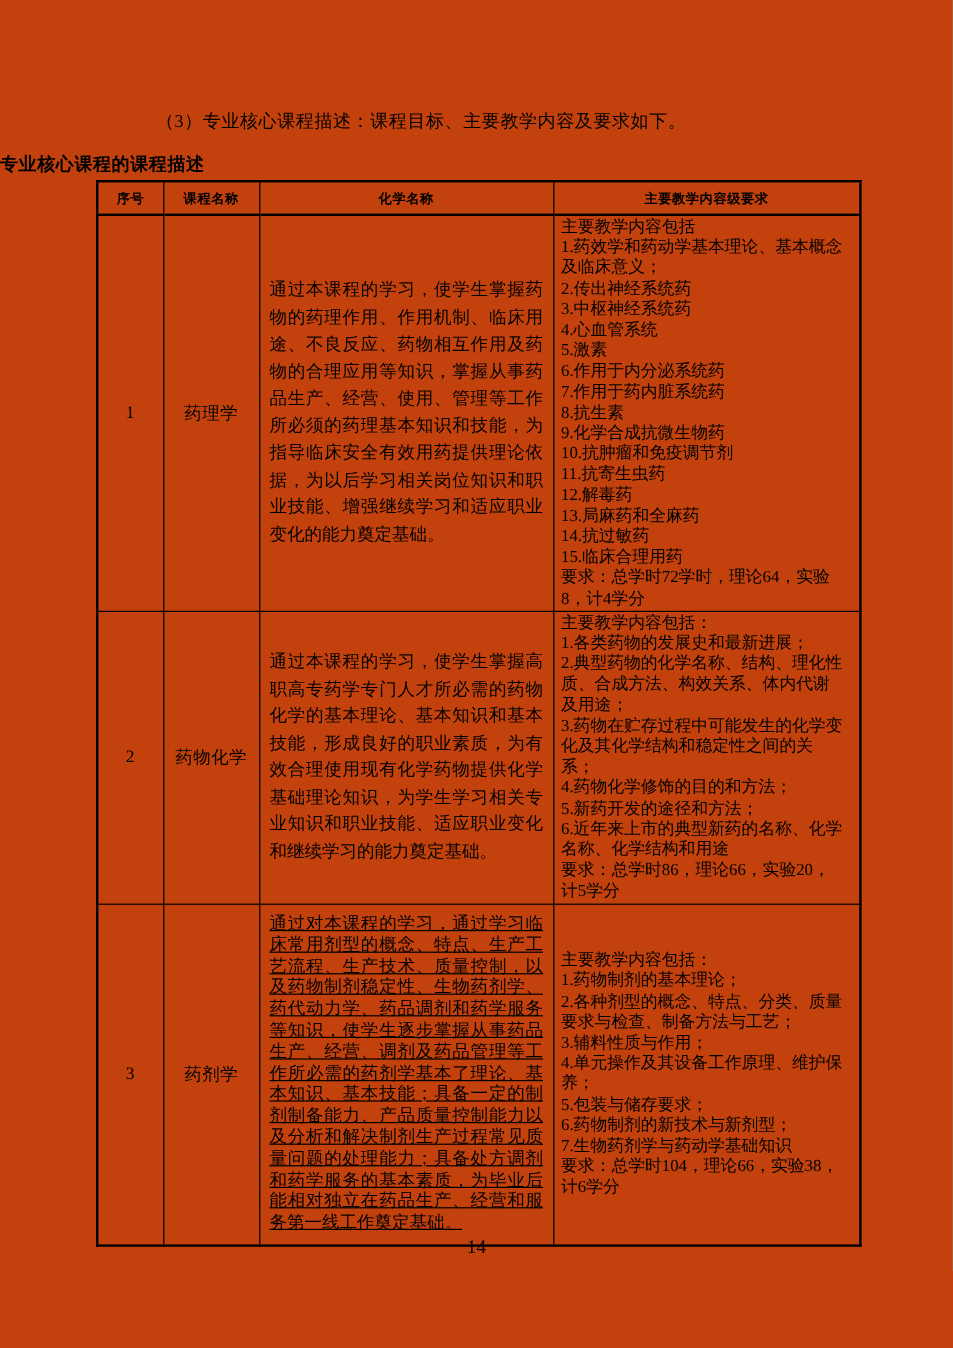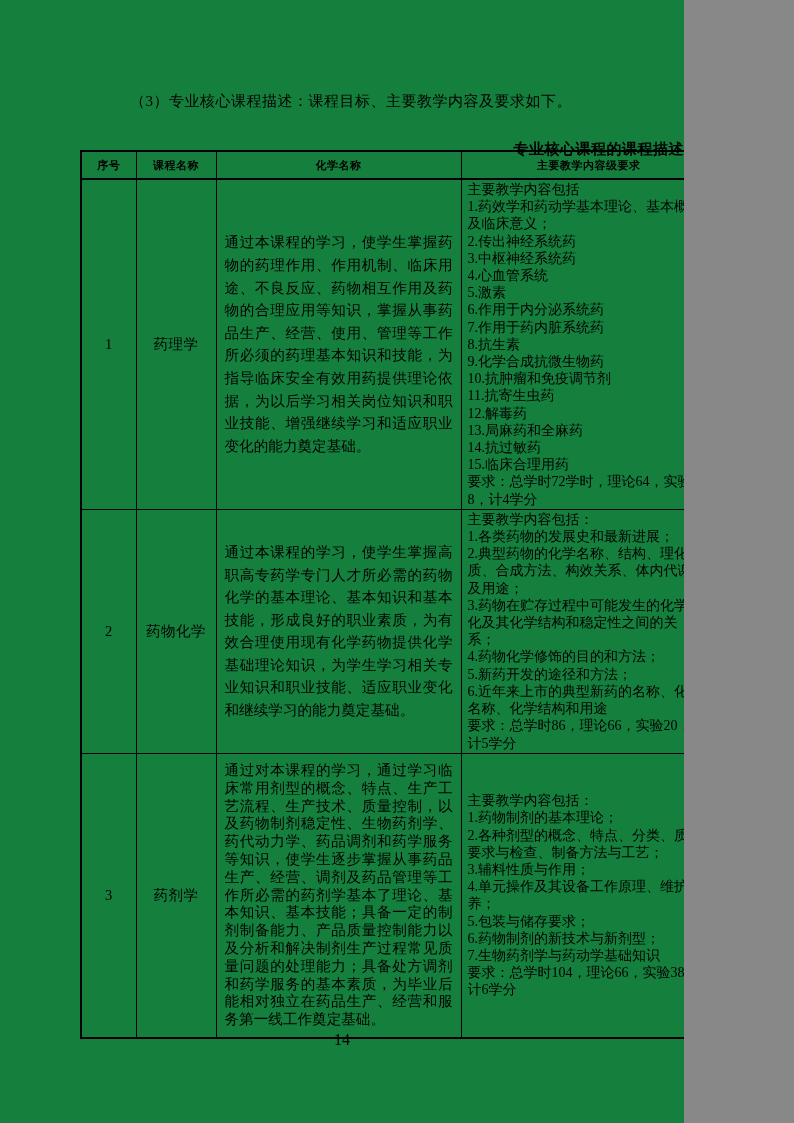--- a/index.html
+++ b/index.html
@@ -1,44 +1,43 @@
 <!DOCTYPE html>
 <html><head>
 <meta charset="utf-8">
 <style>
   * { margin: 0; padding: 0; box-sizing: border-box; }
   html, body { background: #888; }
   body { width: 794px; margin: 0 auto; }
   .page {
     position: relative;
-    width: 684px;
+    width: 794px;
     height: 1123px;
-    background: #15803d;
+    background: #c2410c;
     font-family: "Liberation Serif", "DejaVu Serif", serif;
     color: #000;
     overflow: hidden;
   }
   .heading {
     position: absolute;
     left: 130px;
     top: 92px;
     font-size: 15px;
     letter-spacing: 0.5px;
     white-space: nowrap;
   }
   .table-title {
     position: absolute;
     left: 0;
     top: 128px;
     width: 100%;
-    text-align: right;
+    text-align: left;
     font-weight: bold;
     font-size: 15px;
     letter-spacing: 0.5px;
-    margin-top: 12px;
   }
   table.course-table {
     position: absolute;
     left: 80px;
     top: 150px;
     width: 636px;
     border-collapse: collapse;
     table-layout: fixed;
   }
   table.course-table, table.course-table th, table.course-table td {
@@ -65,20 +64,21 @@
     line-height: 22.6px;
     text-align: justify;
     text-justify: inter-character;
     padding: 4px 8px;
     white-space: pre-line;
     margin-top: 24px;
   }
   td.objective-cell.tight {
     line-height: 17.8px;
     padding: 2px 8px;
+    text-decoration: underline;
   }
   td.content-cell {
     font-size: 14px;
     line-height: 17.2px;
     text-align: left;
     vertical-align: middle;
     padding: 1px 12px 1px 6px;
     white-space: pre-line;
   }
   .row-1 { height: 327px; }

